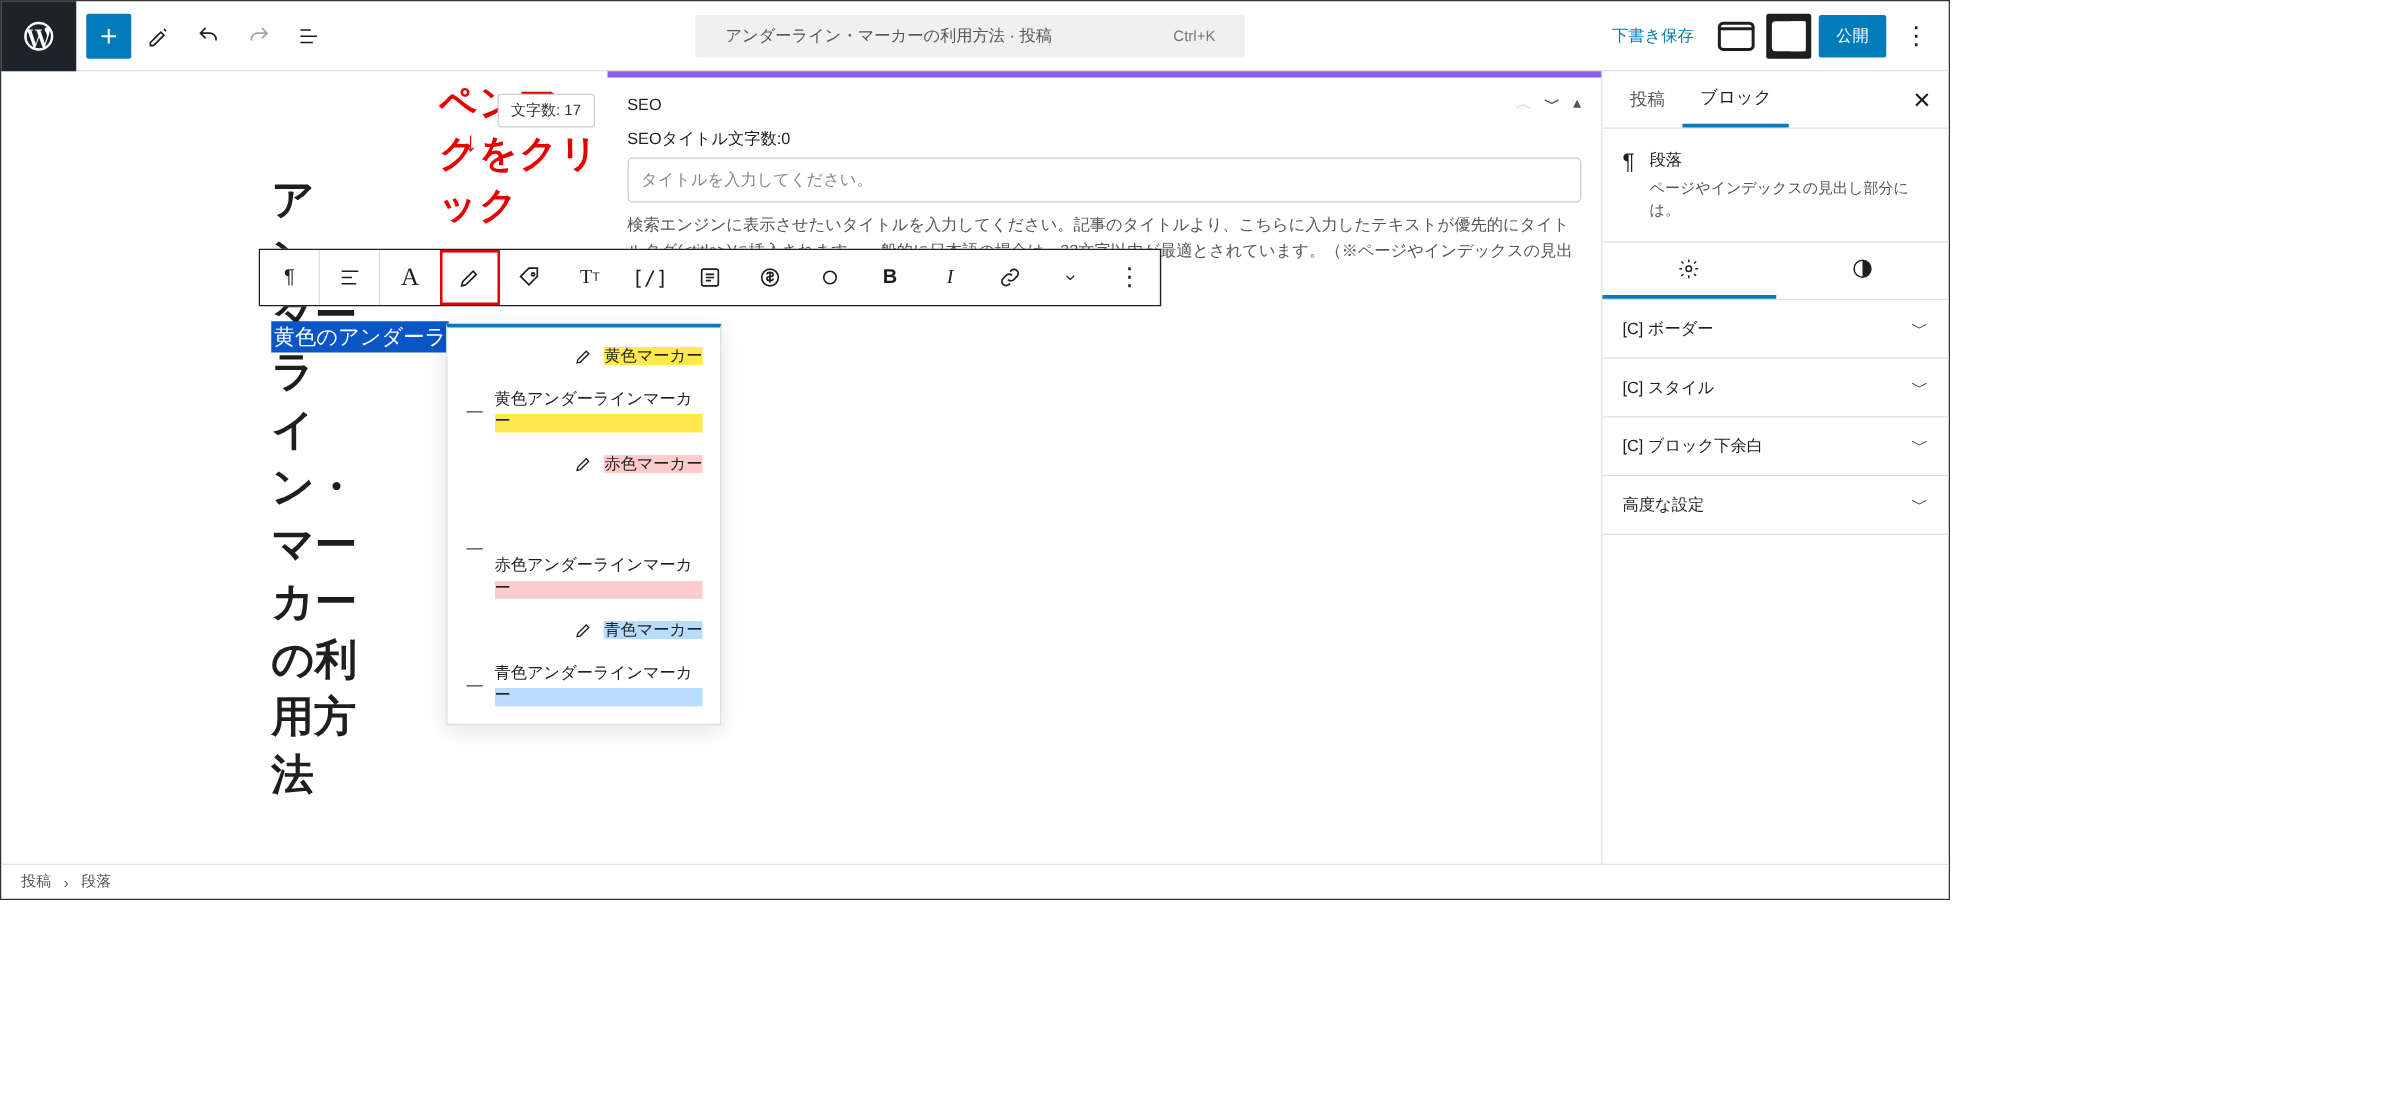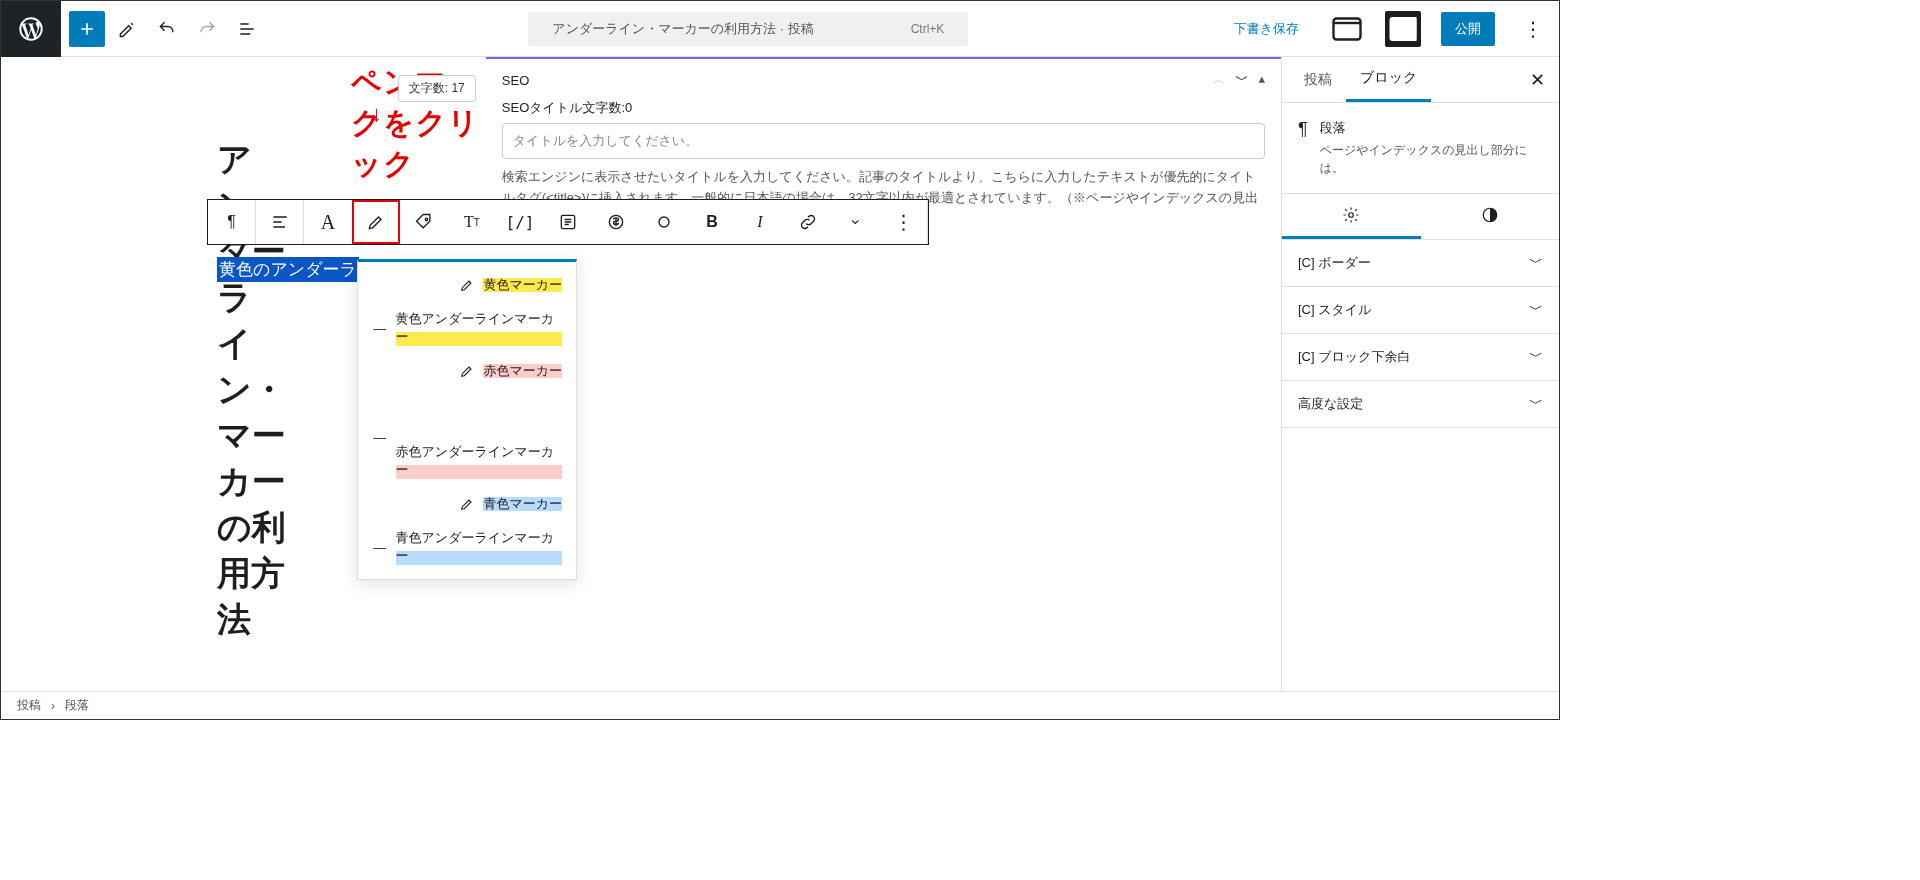--- a/index.html
+++ b/index.html
@@ -10,21 +10,21 @@
 .topbar { display:flex; align-items:center; height:56px; border-bottom:1px solid #e0e0e0; }
 .wp-logo { width:60px; height:56px; background:#1d2327; display:flex; align-items:center; justify-content:center; }
 .wp-logo svg { width:28px; height:28px; fill:#fff; }
 .tb-group { display:flex; align-items:center; padding:0 8px; gap:4px; }
 .tb-btn { width:36px; height:36px; display:flex; align-items:center; justify-content:center; border-radius:2px; cursor:pointer; }
 .tb-btn.primary { background:#007cba; color:#fff; }
 .tb-btn svg { width:20px; height:20px; }
 .doc-title-wrap { flex:1; display:flex; justify-content:center; }
 .doc-title { background:#f0f0f0; padding:8px 24px; border-radius:2px; display:flex; align-items:center; gap:44px; color:#555; font-size:13px; min-width:440px; justify-content:space-between; }
 .doc-title .kbd { color:#777; font-size:12px; }
-.tb-right { display:flex; align-items:center; gap:20px; padding-right:8px; }
+.tb-right { display:flex; align-items:center; gap:6px; padding-right:8px; }
 .save-draft { color:#007cba; cursor:pointer; font-size:13px; padding:6px 10px; }
 .icon-btn { width:36px; height:36px; display:flex; align-items:center; justify-content:center; border-radius:2px; cursor:pointer; }
 .icon-btn.active { background:#1e1e1e; color:#fff; }
 .icon-btn.active svg { fill:#fff; }
 .publish { background:#007cba; color:#fff; padding:8px 14px; border-radius:2px; cursor:pointer; font-size:13px; }
 .dots { font-size:20px; line-height:1; }
 
 
 .body { display:flex; height:calc(100% - 56px - 28px); }
 .editor { flex:1; position:relative; display:flex; }
@@ -50,21 +50,21 @@
 .dd-item { display:flex; align-items:center; gap:8px; padding:8px 14px; cursor:pointer; font-size:13px; color:#1e1e1e;justify-content:flex-end; }
 .dd-icon { width:16px; height:16px; display:flex; align-items:center; justify-content:center; }
 .mark-y { background:linear-gradient(transparent 10%, #ffe94d 10%, #ffe94d 90%, transparent 90%); }
 .mark-r { background:linear-gradient(transparent 10%, #ffcccc 10%, #ffcccc 90%, transparent 90%); }
 .mark-b { background:linear-gradient(transparent 10%, #b8dcff 10%, #b8dcff 90%, transparent 90%); }
 .ul-y { background:linear-gradient(transparent 60%, #ffe94d 60%); }
 .ul-r { background:linear-gradient(transparent 60%, #ffcccc 60%);margin-top:47px; }
 .ul-b { background:linear-gradient(transparent 60%, #b8dcff 60%); }
 
 
-.seo-panel { border-top:2px solid #8b5cf6; padding:12px 16px; font-size:13px; }
+.seo-panel { border-top:5px solid #8b5cf6; padding:12px 16px; font-size:13px; }
 .seo-head { display:flex; justify-content:space-between; align-items:center; margin-bottom:10px; }
 .seo-arrows { display:flex; gap:10px; color:#555; }
 .seo-input { width:100%; border:1px solid #ccc; border-radius:4px; padding:8px 10px; color:#888; margin:6px 0 8px; }
 .seo-help { color:#555; line-height:1.6; }
 
 
 .sidebar { width:278px; border-left:1px solid #e0e0e0; display:flex; flex-direction:column; }
 .sb-tabs { display:flex; align-items:center; border-bottom:1px solid #e0e0e0; height:46px; padding:0 8px; }
 .sb-tab { padding:12px 14px; cursor:pointer; font-size:14px; color:#555; }
 .sb-tab.active { color:#1e1e1e; border-bottom:3px solid #007cba; font-weight:500; }

